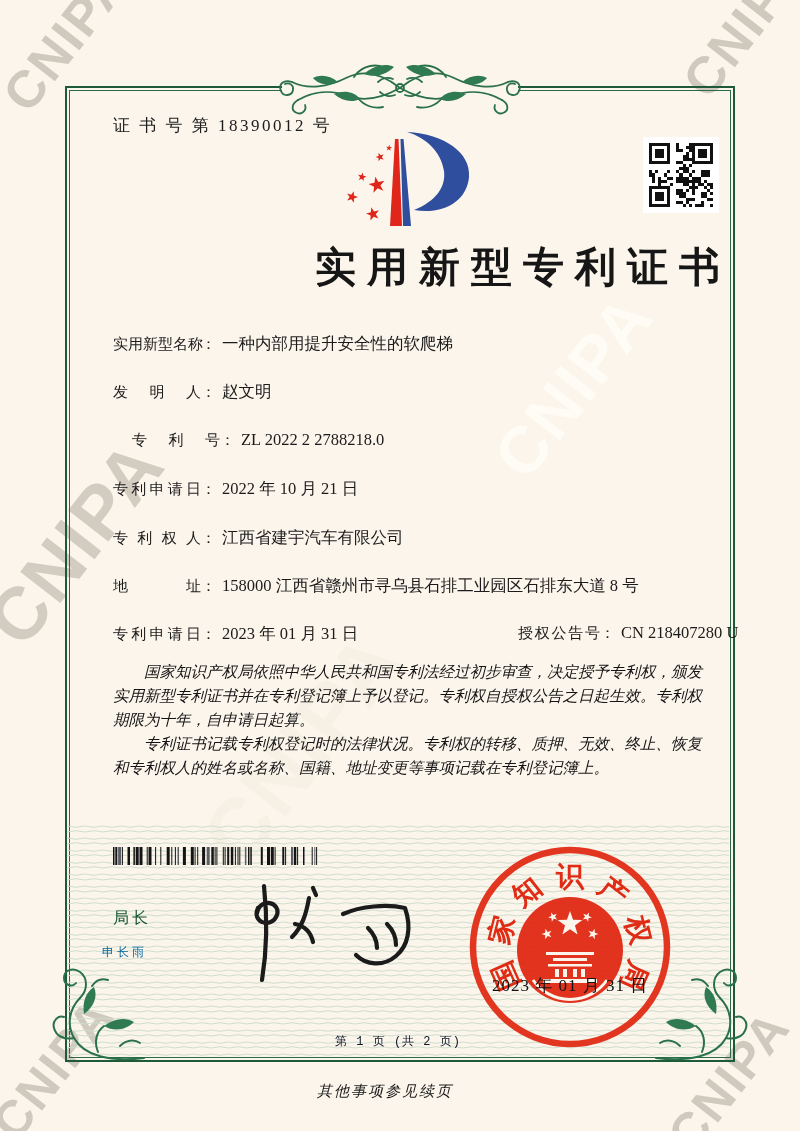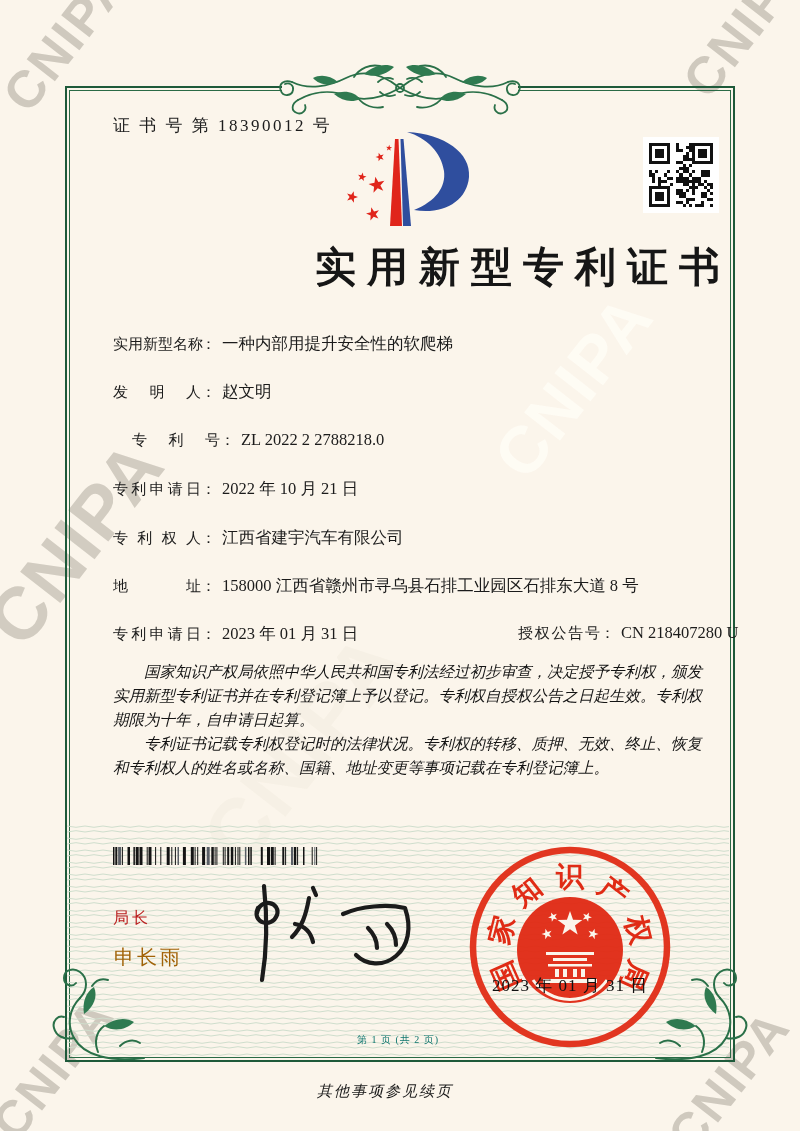--- a/index.html
+++ b/index.html
@@ -34,28 +34,28 @@
   .flabel{display:inline-block;width:88px;font-size:15px;text-align:justify;text-align-last:justify;vertical-align:baseline;}
   .fcolon{display:inline-block;font-size:15px;margin-right:6px;}
   .field2{position:absolute;left:405px;top:0;white-space:nowrap;}
   .flabel2{display:inline-block;width:82px;font-size:15px;text-align:justify;text-align-last:justify;}
 
   .paras{position:absolute;left:113px;top:660px;width:601px;font-size:15.5px;line-height:24px;color:#141414;font-style:italic;}
   .paras p{margin:0;text-indent:2em;}
 
   .barcode{position:absolute;left:113px;top:846px;width:206px;height:20px;}
 
-  .director-title{position:absolute;left:113px;top:908px;font-size:16px;color:#b91c1c;font-family:"Liberation Sans","DejaVu Sans",sans-serif;letter-spacing:3px;}
-  .director-name{position:absolute;left:114px;top:944px;font-size:20px;color:#a16207;font-family:"Liberation Sans","DejaVu Sans",sans-serif;letter-spacing:3px;}
+  .director-title{position:absolute;left:113px;top:908px;font-size:16px;color:#14532d;font-family:"Liberation Sans","DejaVu Sans",sans-serif;letter-spacing:3px;}
+  .director-name{position:absolute;left:102px;top:944px;font-size:12px;color:#0369a1;font-family:"Liberation Sans","DejaVu Sans",sans-serif;letter-spacing:3px;}
   .signature{position:absolute;left:225px;top:878px;width:205px;height:112px;}
 
   .seal{position:absolute;left:463px;top:840px;width:214px;height:214px;}
   .seal-date{position:absolute;left:463px;top:974px;width:214px;text-align:center;font-size:17px;color:#111;letter-spacing:1px;white-space:nowrap;}
 
-  .page-no{position:absolute;left:65px;top:1033px;width:666px;text-align:center;font-size:10px;color:#0f766e;letter-spacing:1px;}
+  .page-no{position:absolute;left:65px;top:1033px;width:666px;text-align:center;font-size:12px;color:#0f172a;letter-spacing:1px;font-family:Liberation Mono, monospace;}
   .continuation{position:absolute;left:0;top:1082px;width:770px;text-align:center;font-size:15px;color:#1a1a1a;font-style:italic;letter-spacing:2px;}
 </style>
 </head>
 <body>
 
 <div class="page">
 
   <div class="wm wm-tl">CNIPA</div>
   <div class="wm wm-tr">CNIPA</div>
   <div class="wm wm-ml">CNIPA</div>

